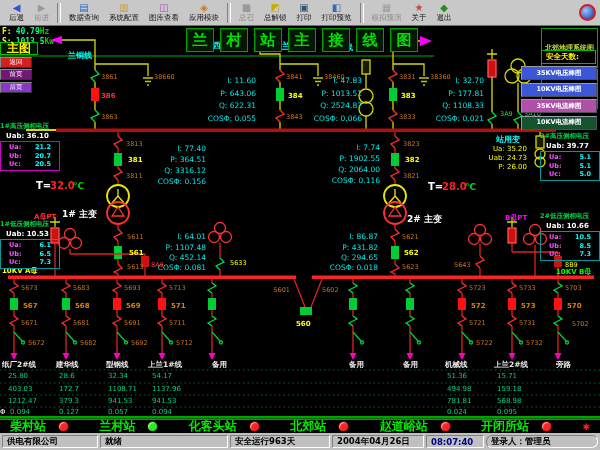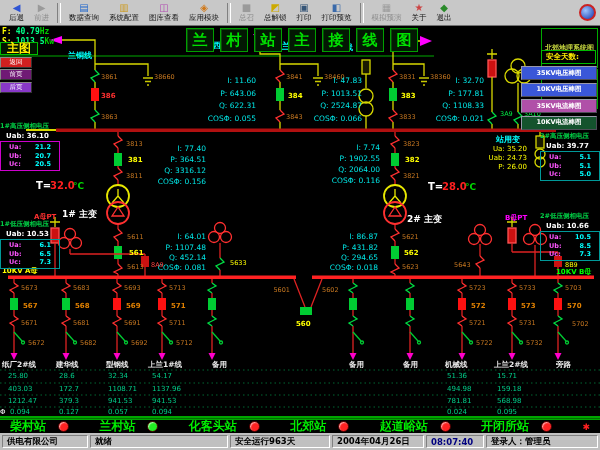--- a/index.html
+++ b/index.html
@@ -54,21 +54,21 @@
   .st-lbl{color:#00ee00;font-size:12px;font-weight:bold;white-space:nowrap;}
   .led{width:9px;height:9px;border-radius:50%;border:1px solid #440000;
        box-shadow:inset 1px 1px 1px rgba(255,255,255,.6);}
   .star{color:#ff2020;font-size:9px;font-weight:bold;}
   
   .statusbar{position:absolute;left:0;top:433px;width:600px;height:17px;background:#c0c0c0;display:flex;
              align-items:center;gap:2px;padding:1px 2px;box-sizing:border-box;}
   .cell{height:13px;border:1px solid;border-color:#808080 #ffffff #ffffff #808080;font-size:8.5px;
         font-weight:bold;color:#000;display:flex;align-items:center;padding:0 4px;white-space:nowrap;
         overflow:hidden;box-sizing:border-box;}
-  .c1{width:86px;} .c2{flex:1;} .c3{width:100px;} .c4{width:92px;} .c5{width:58px;color:#000080;} .c6{width:112px;}
+  .c1{width:96px;} .c2{flex:1;} .c3{width:100px;} .c4{width:92px;} .c5{width:58px;color:#000080;} .c6{width:112px;border-radius:6px;}
 </style>
 </head>
 <body>
 
 <div class="screen">
 
   <div class="toolbar">
     <div class="tb-item">
         <span class="tb-ico" style="color: rgb(47, 85, 212);">◀</span>
         <span class="tb-lbl">后退</span>

